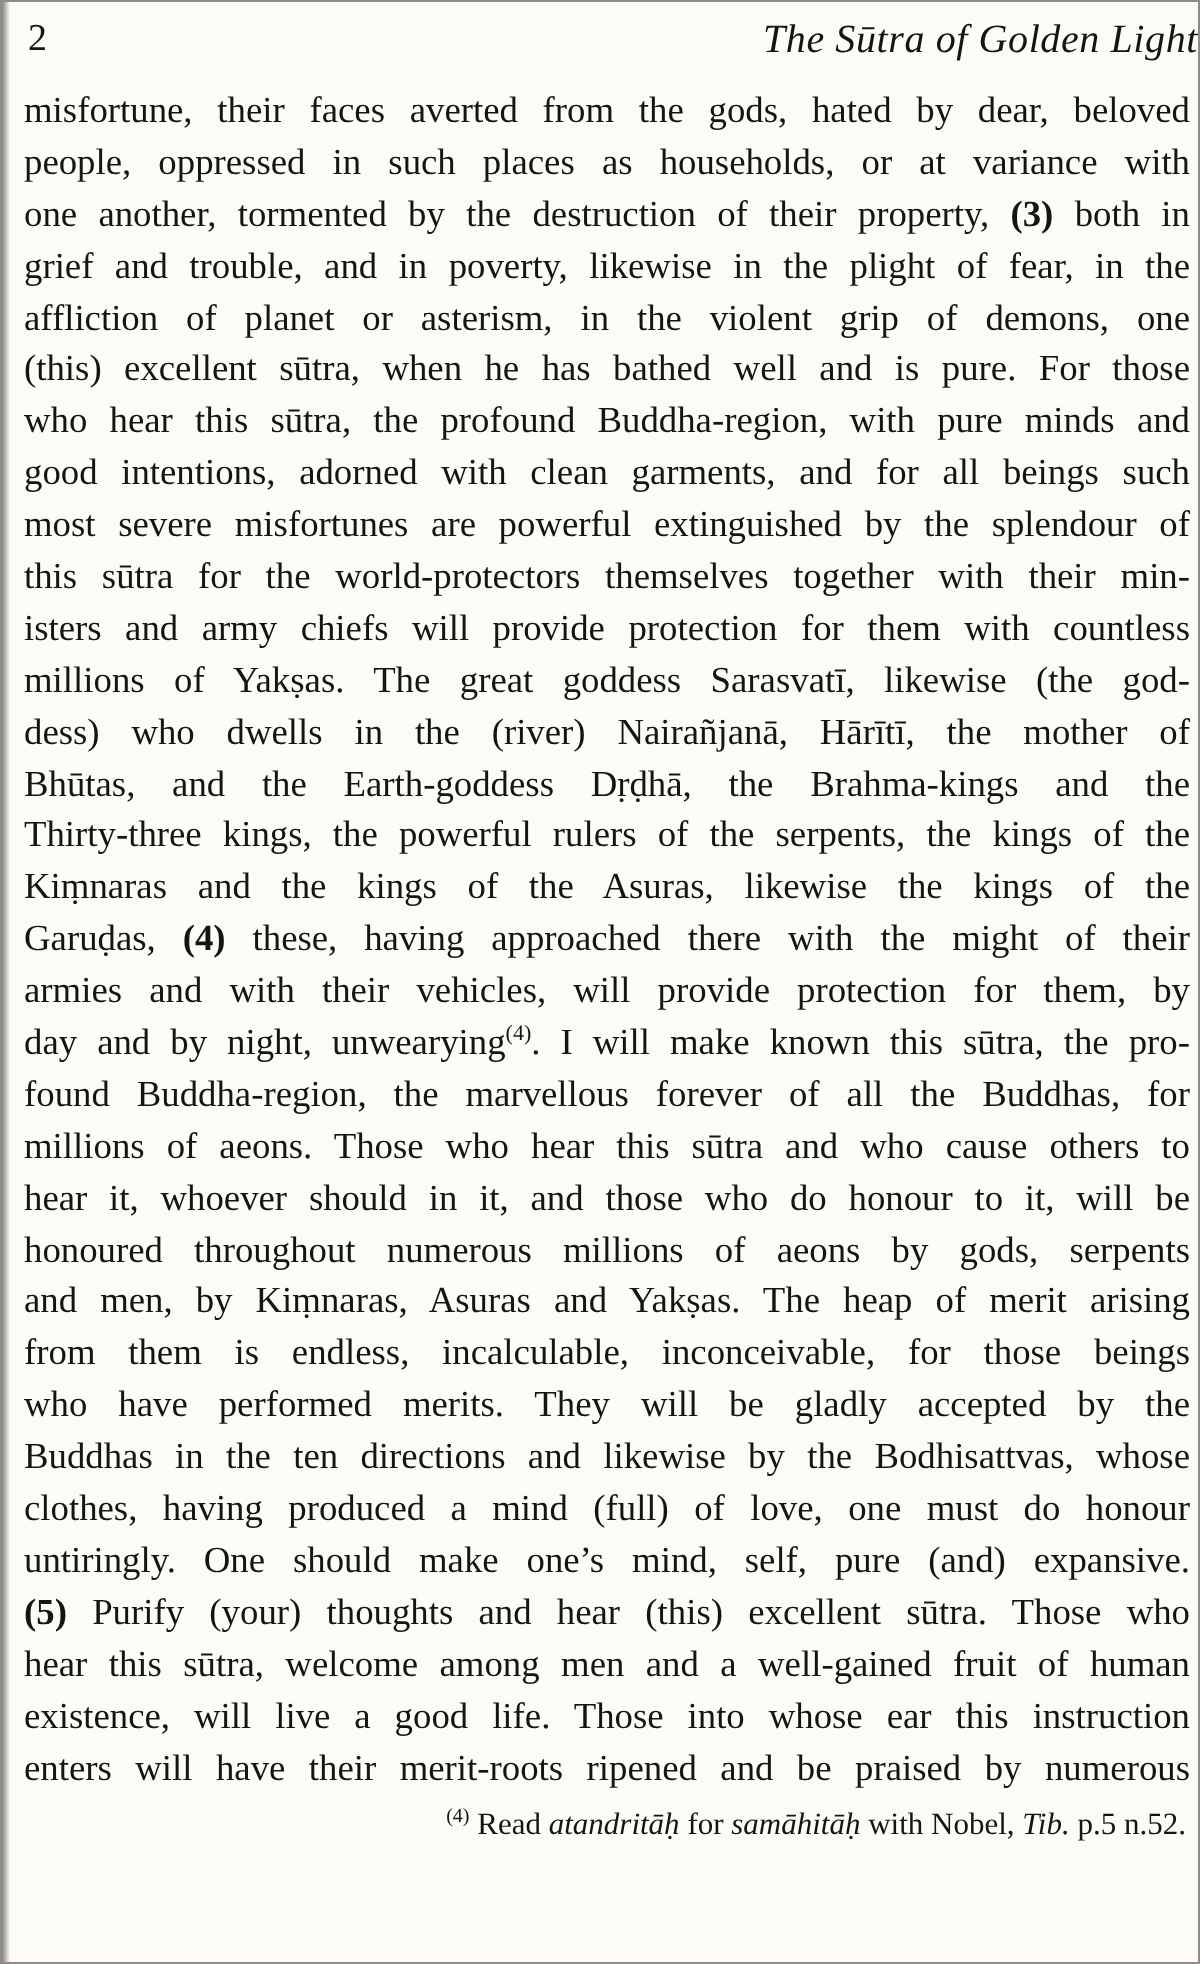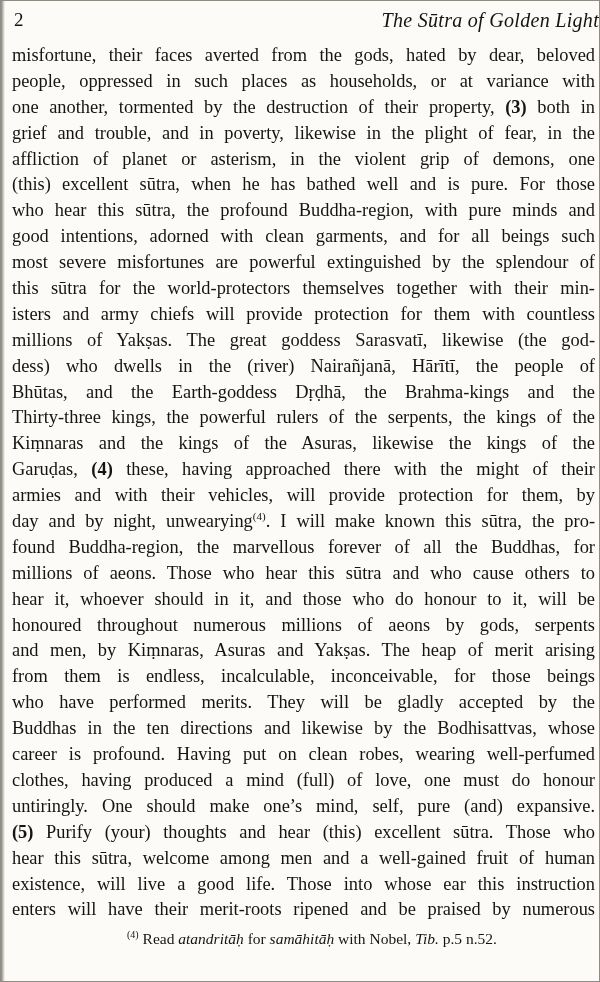--- a/index.html
+++ b/index.html
@@ -57,21 +57,21 @@
   .line .bold { font-weight: bold; }
   sup.sup {
     font-size: 11px;
     vertical-align: super;
     line-height: 0;
   }
   .footnote {
     padding: 5px 6px 0 30px;
     font-size: 15.5px;
     line-height: 21px;
-    text-align: center;
+    text-align: right;
   }
   .footnote .italic { font-style: italic; }
   .footnote sup.sup { font-size: 10px; }
 </style>
 </head>
 <body>
 
 <div class="page">
   <div class="scan-edge-left"></div>
 
@@ -86,36 +86,35 @@
       <div class="line">one another, tormented by the destruction of their property, <span class="bold">(3)</span> both in</div>
       <div class="line">grief and trouble, and in poverty, likewise in the plight of fear, in the</div>
       <div class="line">affliction of planet or asterism, in the violent grip of demons, one</div>
       <div class="line">(this) excellent sūtra, when he has bathed well and is pure. For those</div>
       <div class="line">who hear this sūtra, the profound Buddha-region, with pure minds and</div>
       <div class="line">good intentions, adorned with clean garments, and for all beings such</div>
       <div class="line">most severe misfortunes are powerful extinguished by the splendour of</div>
       <div class="line">this sūtra for the world-protectors themselves together with their min-</div>
       <div class="line">isters and army chiefs will provide protection for them with countless</div>
       <div class="line">millions of Yakṣas. The great goddess Sarasvatī, likewise (the god-</div>
-      <div class="line">dess) who dwells in the (river) Nairañjanā, Hārītī, the people of</div>
+      <div class="line">dess) who dwells in the (river) Nairañjanā, Hārītī, the mother of</div>
       <div class="line">Bhūtas, and the Earth-goddess Dṛḍhā, the Brahma-kings and the</div>
       <div class="line">Thirty-three kings, the powerful rulers of the serpents, the kings of the</div>
       <div class="line">Kiṃnaras and the kings of the Asuras, likewise the kings of the</div>
       <div class="line">Garuḍas, <span class="bold">(4)</span> these, having approached there with the might of their</div>
       <div class="line">armies and with their vehicles, will provide protection for them, by</div>
       <div class="line">day and by night, unwearying<sup class="sup">(4)</sup>. I will make known this sūtra, the pro-</div>
       <div class="line">found Buddha-region, the marvellous forever of all the Buddhas, for</div>
       <div class="line">millions of aeons. Those who hear this sūtra and who cause others to</div>
       <div class="line">hear it, whoever should in it, and those who do honour to it, will be</div>
       <div class="line">honoured throughout numerous millions of aeons by gods, serpents</div>
       <div class="line">and men, by Kiṃnaras, Asuras and Yakṣas. The heap of merit arising</div>
       <div class="line">from them is endless, incalculable, inconceivable, for those beings</div>
       <div class="line">who have performed merits. They will be gladly accepted by the</div>
       <div class="line">Buddhas in the ten directions and likewise by the Bodhisattvas, whose</div>
-      <div class="line">career is profound. Having put on clean robes, wearing well-perfumed</div>
       <div class="line">clothes, having produced a mind (full) of love, one must do honour</div>
       <div class="line">untiringly. One should make one’s mind, self, pure (and) expansive.</div>
       <div class="line"><span class="bold">(5)</span> Purify (your) thoughts and hear (this) excellent sūtra. Those who</div>
       <div class="line">hear this sūtra, welcome among men and a well-gained fruit of human</div>
       <div class="line">existence, will live a good life. Those into whose ear this instruction</div>
       <div class="line">enters will have their merit-roots ripened and be praised by numerous</div>
     </main>
 
   <footer class="footnote" id="footnote"><sup class="sup">(4)</sup> Read <span class="italic">atandritāḥ</span> for <span class="italic">samāhitāḥ</span> with Nobel, <span class="italic">Tib.</span> p.5 n.52.</footer>
 </div>

